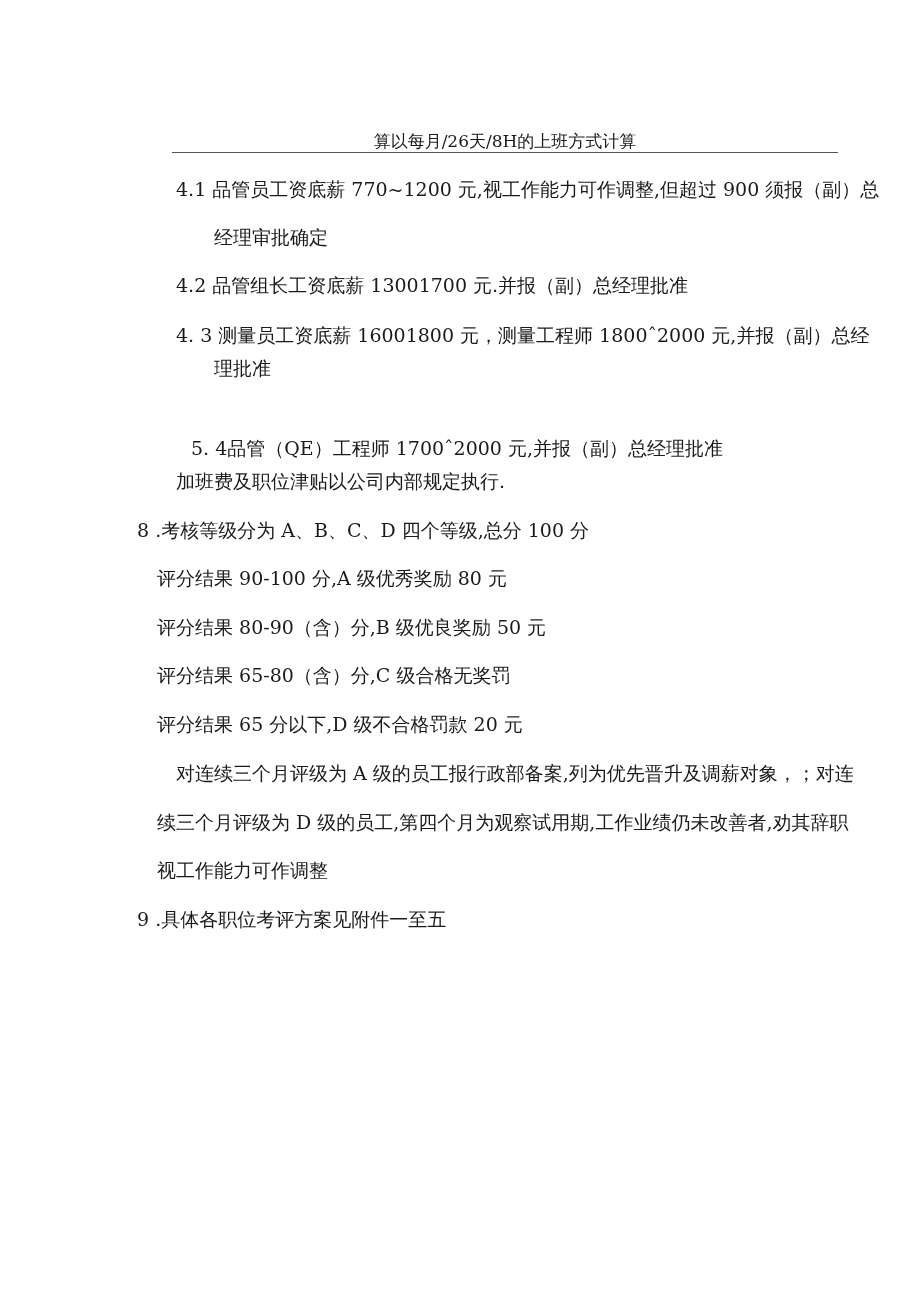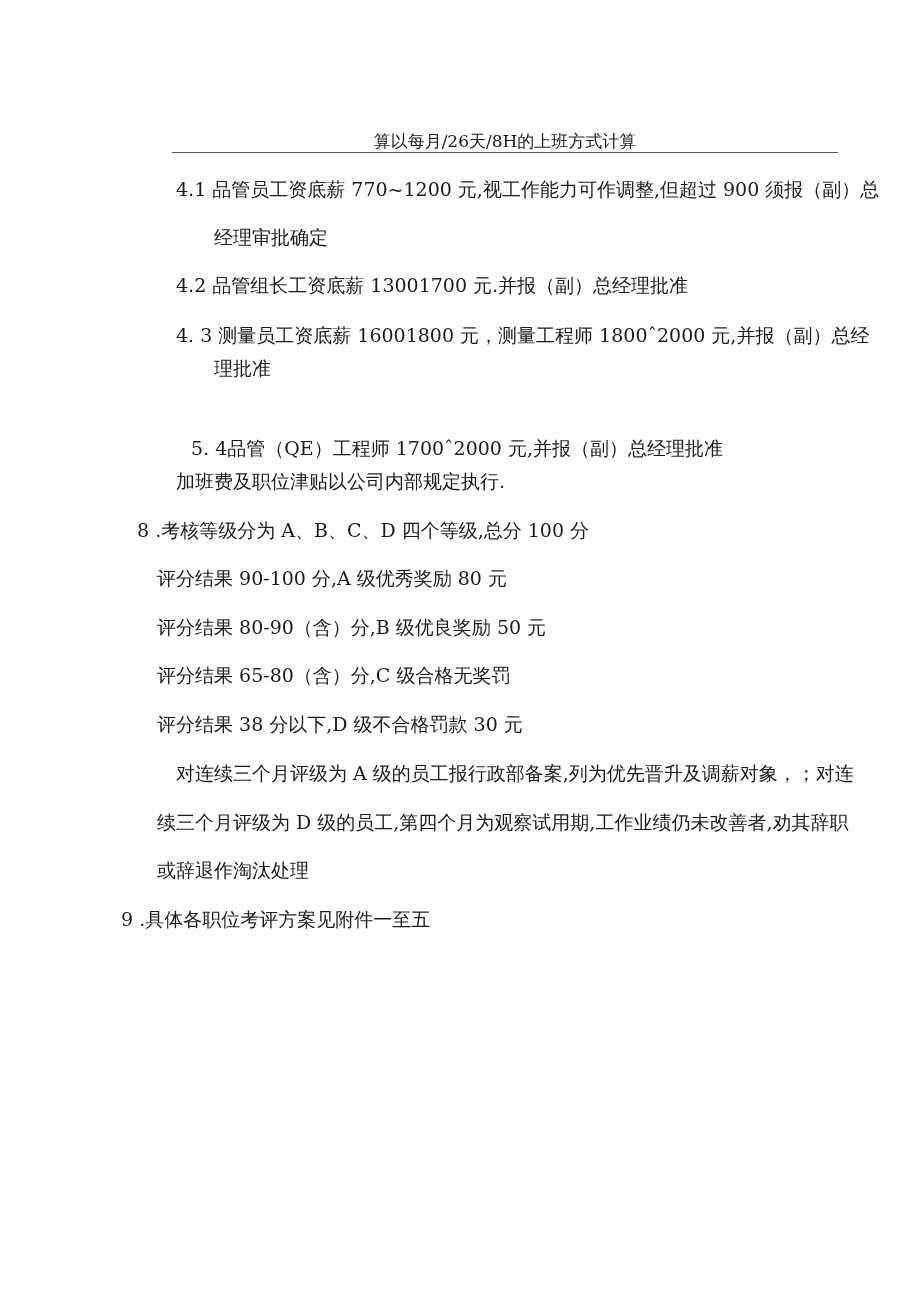--- a/index.html
+++ b/index.html
@@ -55,21 +55,21 @@
 
   <div class="line" style="left:176px; top:437px;margin-left:15px;">5. 4品管（QE）工程师 1700ˆ2000 元,并报（副）总经理批准</div>
 
   <div class="line" style="left:176px; top:470px;">加班费及职位津贴以公司内部规定执行.</div>
 
   <div class="line" style="left:137px; top:519px;">8 .考核等级分为 A、B、C、D 四个等级,总分 100 分</div>
 
   <div class="line" style="left:157px; top:567px;">评分结果 90-100 分,A 级优秀奖励 80 元</div>
   <div class="line" style="left:157px; top:616px;">评分结果 80-90（含）分,B 级优良奖励 50 元</div>
   <div class="line" style="left:157px; top:664px;">评分结果 65-80（含）分,C 级合格无奖罚</div>
-  <div class="line" style="left:157px; top:713px;">评分结果 38 分以下,D 级不合格罚款 30 元</div>
+  <div class="line" style="left:157px; top:713px;">评分结果 65 分以下,D 级不合格罚款 20 元</div>
 
   <div class="line" style="left:176px; top:762px;">对连续三个月评级为 A 级的员工报行政部备案,列为优先晋升及调薪对象，；对连</div>
   <div class="line" style="left:157px; top:811px;">续三个月评级为 D 级的员工,第四个月为观察试用期,工作业绩仍未改善者,劝其辞职</div>
-  <div class="line" style="left:157px; top:859px;">或辞退作淘汰处理</div>
+  <div class="line" style="left:157px; top:859px;">视工作能力可作调整</div>
 
-  <div class="line" style="left:121px; top:908px;">9 .具体各职位考评方案见附件一至五</div>
+  <div class="line" style="left:137px; top:908px;">9 .具体各职位考评方案见附件一至五</div>
 
 </div>
 
 </body></html>

